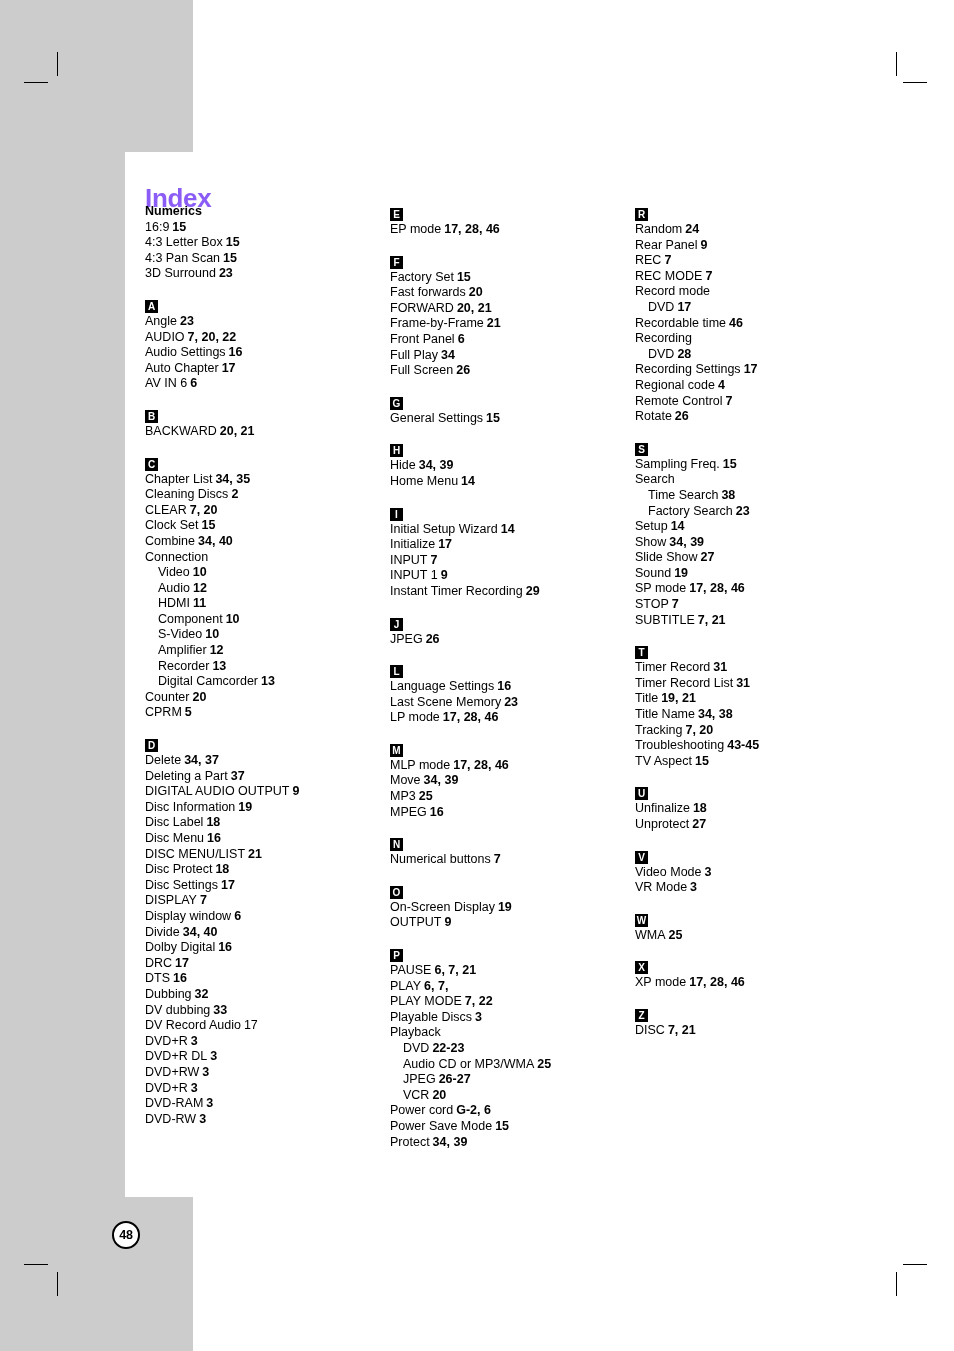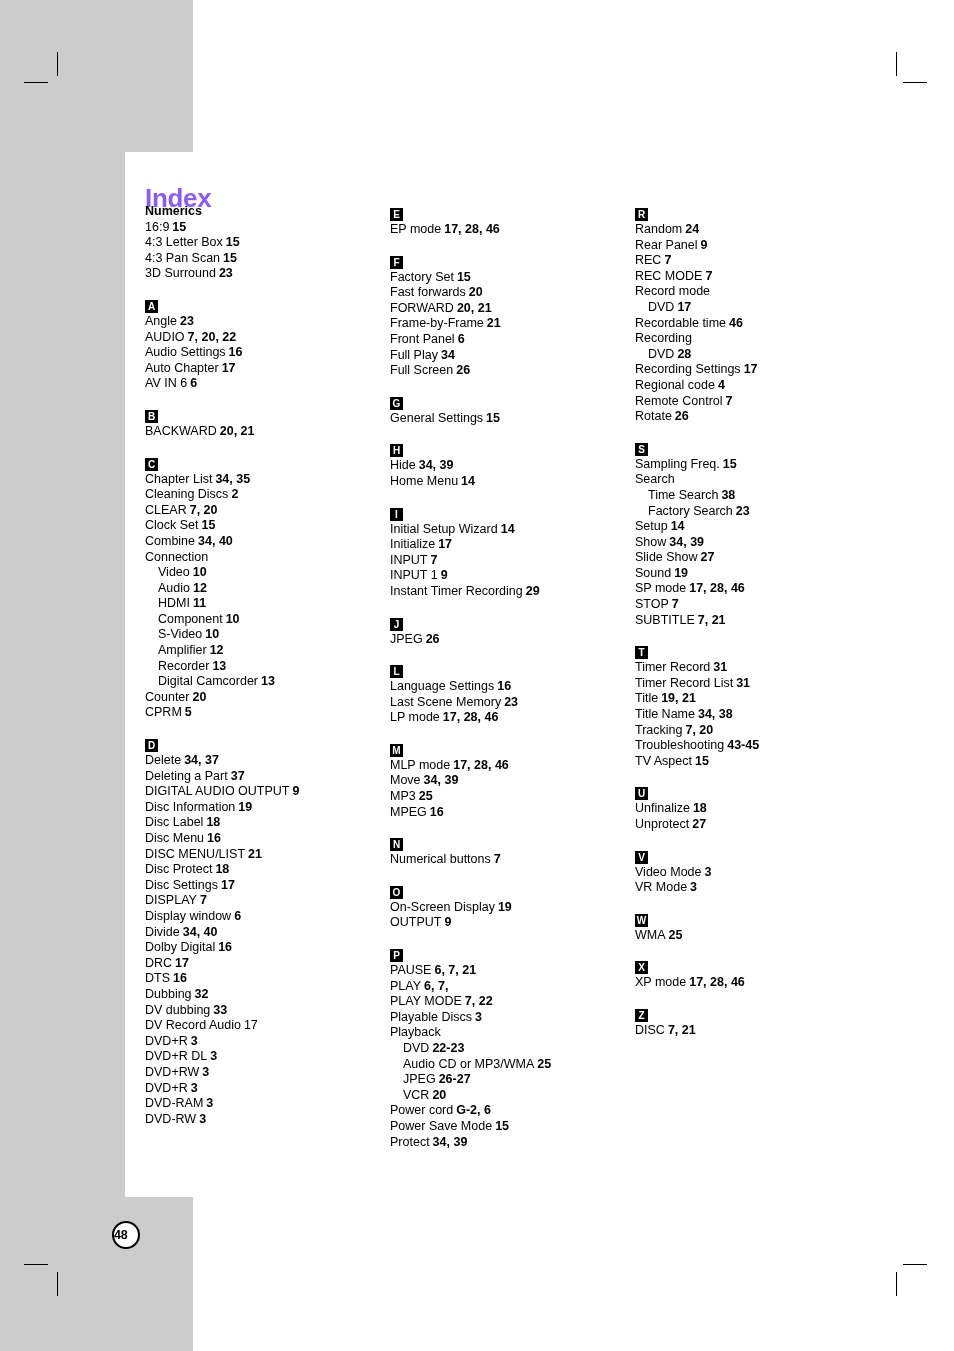--- a/index.html
+++ b/index.html
@@ -58,20 +58,21 @@
     position: absolute;
     left: 112px; top: 1221px;
     width: 24px; height: 24px;
     border: 2px solid #000000;
     border-radius: 50%;
     background: #ffffff;
     color: #000000;
     font-size: 12.5px;
     font-weight: bold;
     line-height: 24px;
+    text-align: center;
     letter-spacing: -0.2px;
   }
 
   
   .index-title {
     position: absolute;
     left: 145px;
     top: 166px;
     font-size: 26px;
     font-weight: bold;

